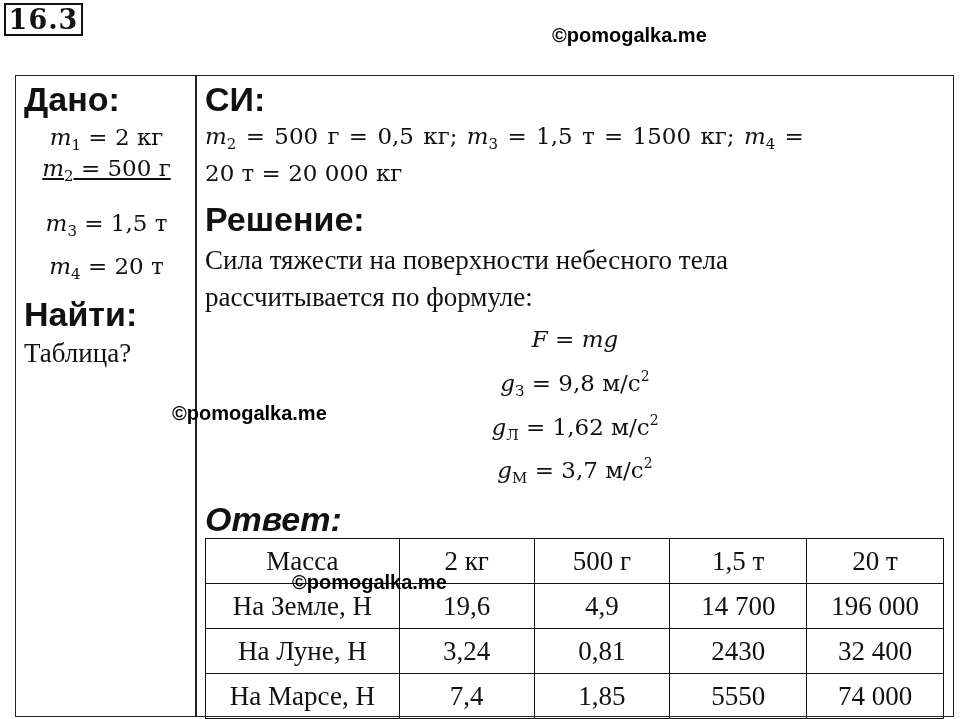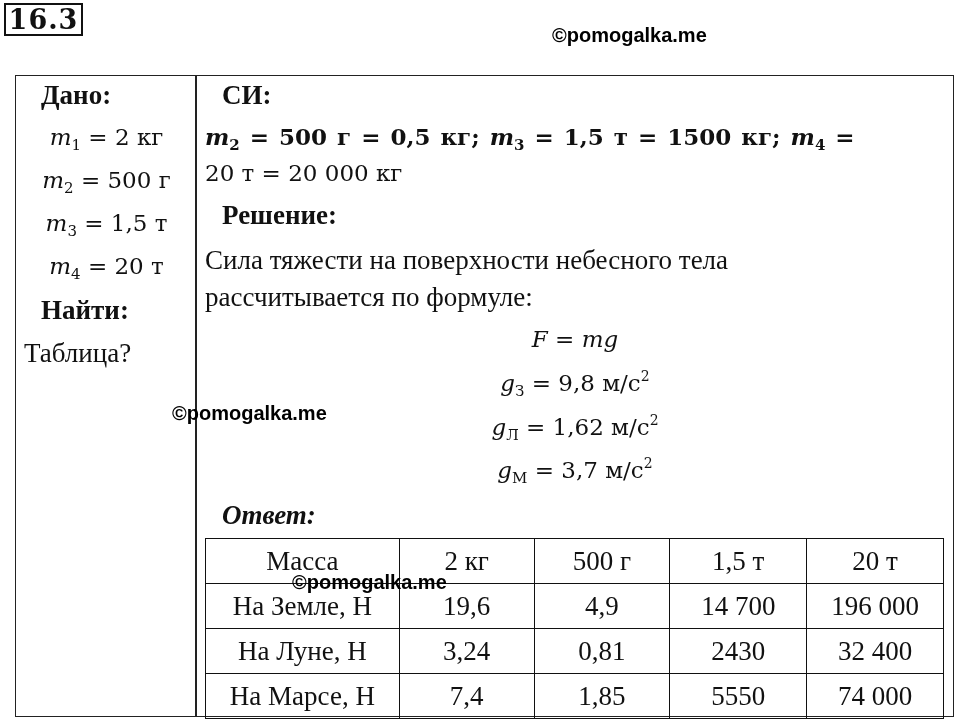--- a/index.html
+++ b/index.html
@@ -2,21 +2,21 @@
 <html><head>
   <meta charset="utf-8">
   <style>
     html, body { margin: 0; padding: 0; background: #ffffff; }
     body { width: 960px; height: 719px; position: relative; overflow: hidden; color: #111; font-family: "Liberation Serif", serif; }
     .num-box { position: absolute; left: 4px; top: 3px; width: 79px; height: 33px; border: 2px solid #111; box-sizing: border-box; font-family: "DejaVu Serif", serif; font-weight: bold; font-size: 27px; line-height: 29px; text-align: center; letter-spacing: 1px; }
     .wm { position: absolute; font-family: "Liberation Sans", sans-serif; font-weight: bold; font-size: 20px; color: #000000; white-space: nowrap; }
     .frame { position: absolute; left: 15px; top: 75px; width: 939px; height: 642px; border: 1.5px solid #222; box-sizing: border-box; }
     .divider { position: absolute; left: 195px; top: 75px; width: 1.5px; height: 642px; background: #222; }
     .given { position: absolute; left: 24px; top: 80px; width: 165px; }
-    .h-bold { font-family: Liberation Serif, serif; font-weight: bold; font-size: 27px; margin-left: 17px; }
+    .h-bold { font-family: Liberation Sans, sans-serif; font-weight: bold; font-size: 34px; }
     .math { font-family: "DejaVu Serif", serif; font-size: 23px; }
     .math i { font-style: italic; }
     .math sub { font-size: 15px; vertical-align: -5px; font-style: normal; }
     .math sup { font-size: 14px; vertical-align: 10px; }
     .given-line { position: absolute; left: 0; width: 165px; text-align: center; white-space: nowrap; }
     .txt { font-family: "Liberation Serif", serif; font-size: 27px; white-space: nowrap; }
     .abs { position: absolute; }
     .center { position: absolute; left: 205px; width: 630px; text-align: center; white-space: nowrap; }
     table.res { position: absolute; left: 205px; top: 538px; width: 739px; height: 177px; border-collapse: collapse; font-family: "Liberation Serif", serif; font-size: 27px; }
     table.res td { border: 1.5px solid #111; text-align: center; padding: 0; height: 44px; }
@@ -31,31 +31,31 @@
 
 <div class="num-box">16.3</div>
 <div class="wm" style="left:552px; top:24px;">©pomogalka.me</div>
 
 <div class="frame"></div>
 <div class="divider"></div>
 
 <div class="given">
   <div class="abs h-bold" style="left:0; top:0;">Дано:</div>
   <div class="given-line math" style="top:44px;"><i>m</i><sub>1</sub><span> = 2 кг</span></div>
-  <div class="given-line math" style="top:87px;"><i>m</i><sub>2</sub><span> = 500 г</span></div>
+  <div class="given-line math" style="top:75px;text-decoration:underline;"><i>m</i><sub>2</sub><span> = 500 г</span></div>
   <div class="given-line math" style="top:130px;"><i>m</i><sub>3</sub><span> = 1,5 т</span></div>
   <div class="given-line math" style="top:173px;"><i>m</i><sub>4</sub><span> = 20 т</span></div>
   <div class="abs h-bold" style="left:0; top:215px;">Найти:</div>
   <div class="abs txt" style="left:0; top:258px;">Таблица?</div>
 </div>
 
 <div class="wm" style="left:172px; top:402px;">©pomogalka.me</div>
 
 <div class="abs h-bold" style="left:205px; top:80px;text-align:center;">СИ:</div>
-<div class="abs math" style="left:205px; top:123px; white-space:nowrap; word-spacing:2px;font-weight:bold;">
+<div class="abs math" style="left:205px; top:123px; white-space:nowrap; word-spacing:2px;">
   <i>m</i><sub>2</sub><span> = 500 г = 0,5 кг; </span><i>m</i><sub>3</sub><span> = 1,5 т = 1500 кг; </span><i>m</i><sub>4</sub><span> =</span>
 </div>
 <div class="abs math" style="left:205px; top:160px; white-space:nowrap;">20 т = 20 000 кг</div>
 
 <div class="abs h-bold" style="left:205px; top:200px;">Решение:</div>
 <div class="abs txt" style="left:205px; top:245px;">Сила тяжести на поверхности небесного тела</div>
 <div class="abs txt" style="left:205px; top:282px;">рассчитывается по формуле:</div>
 
 <div class="center math" style="left:260px; top:326px;"><i>F</i><span> = </span><i>mg</i></div>
 <div class="center math" style="left:260px; top:368px;"><i>g</i><sub>З</sub><span> = 9,8 м/с</span><sup>2</sup></div>

